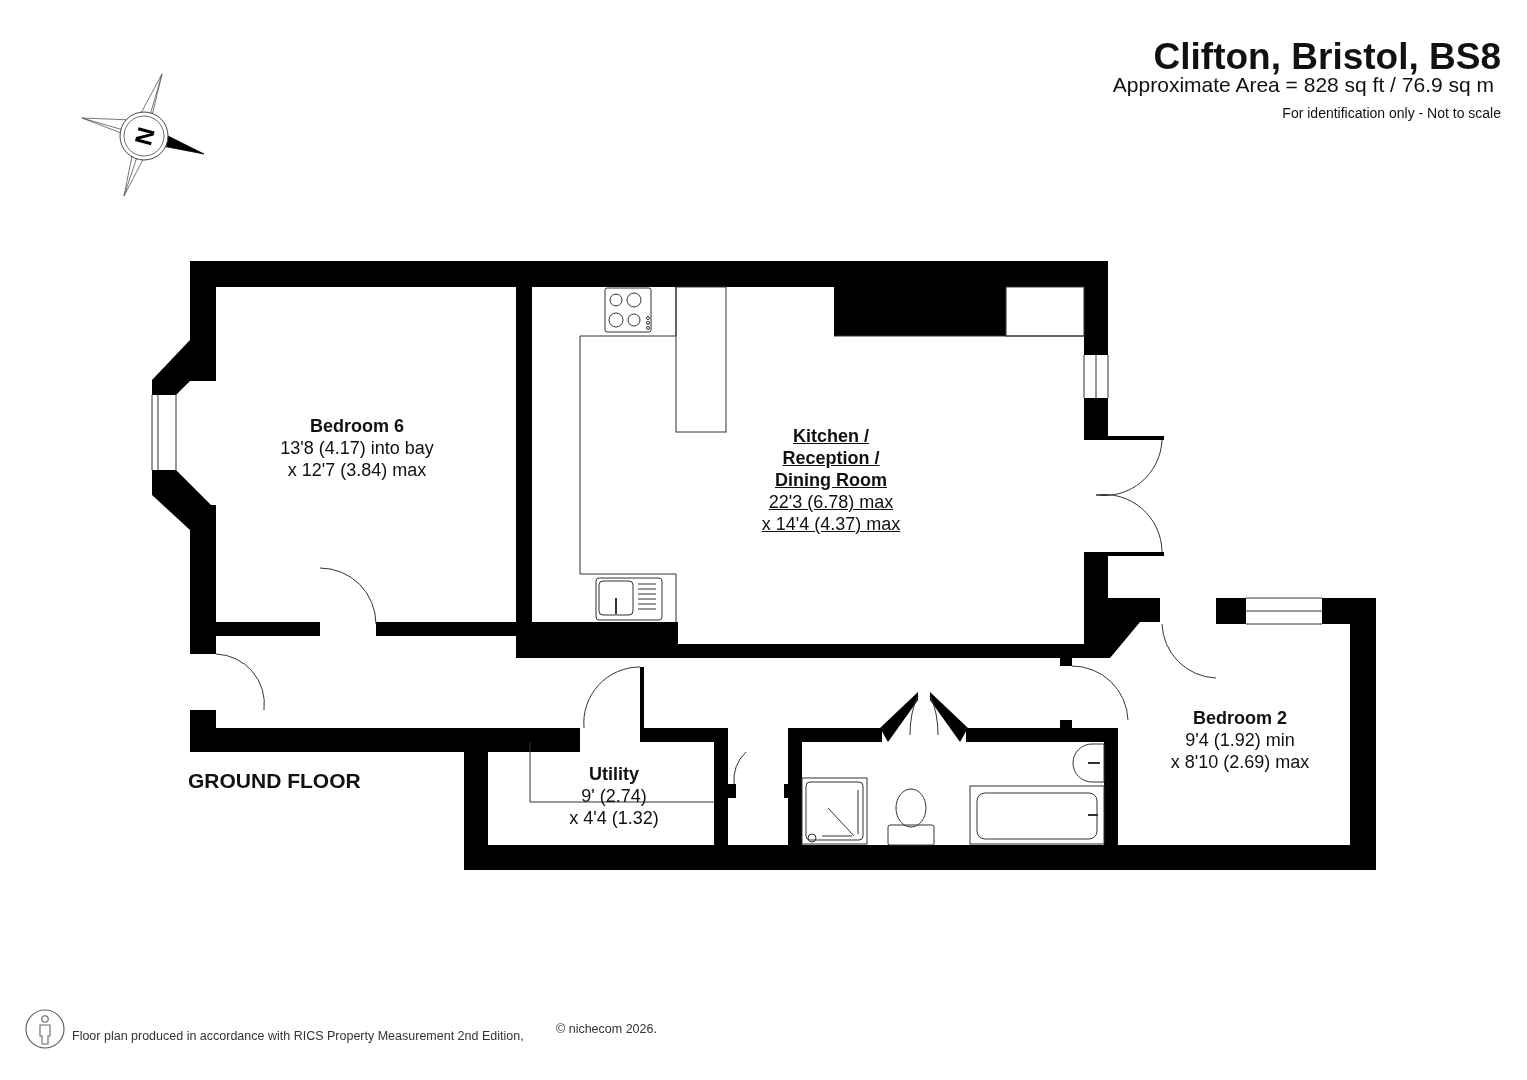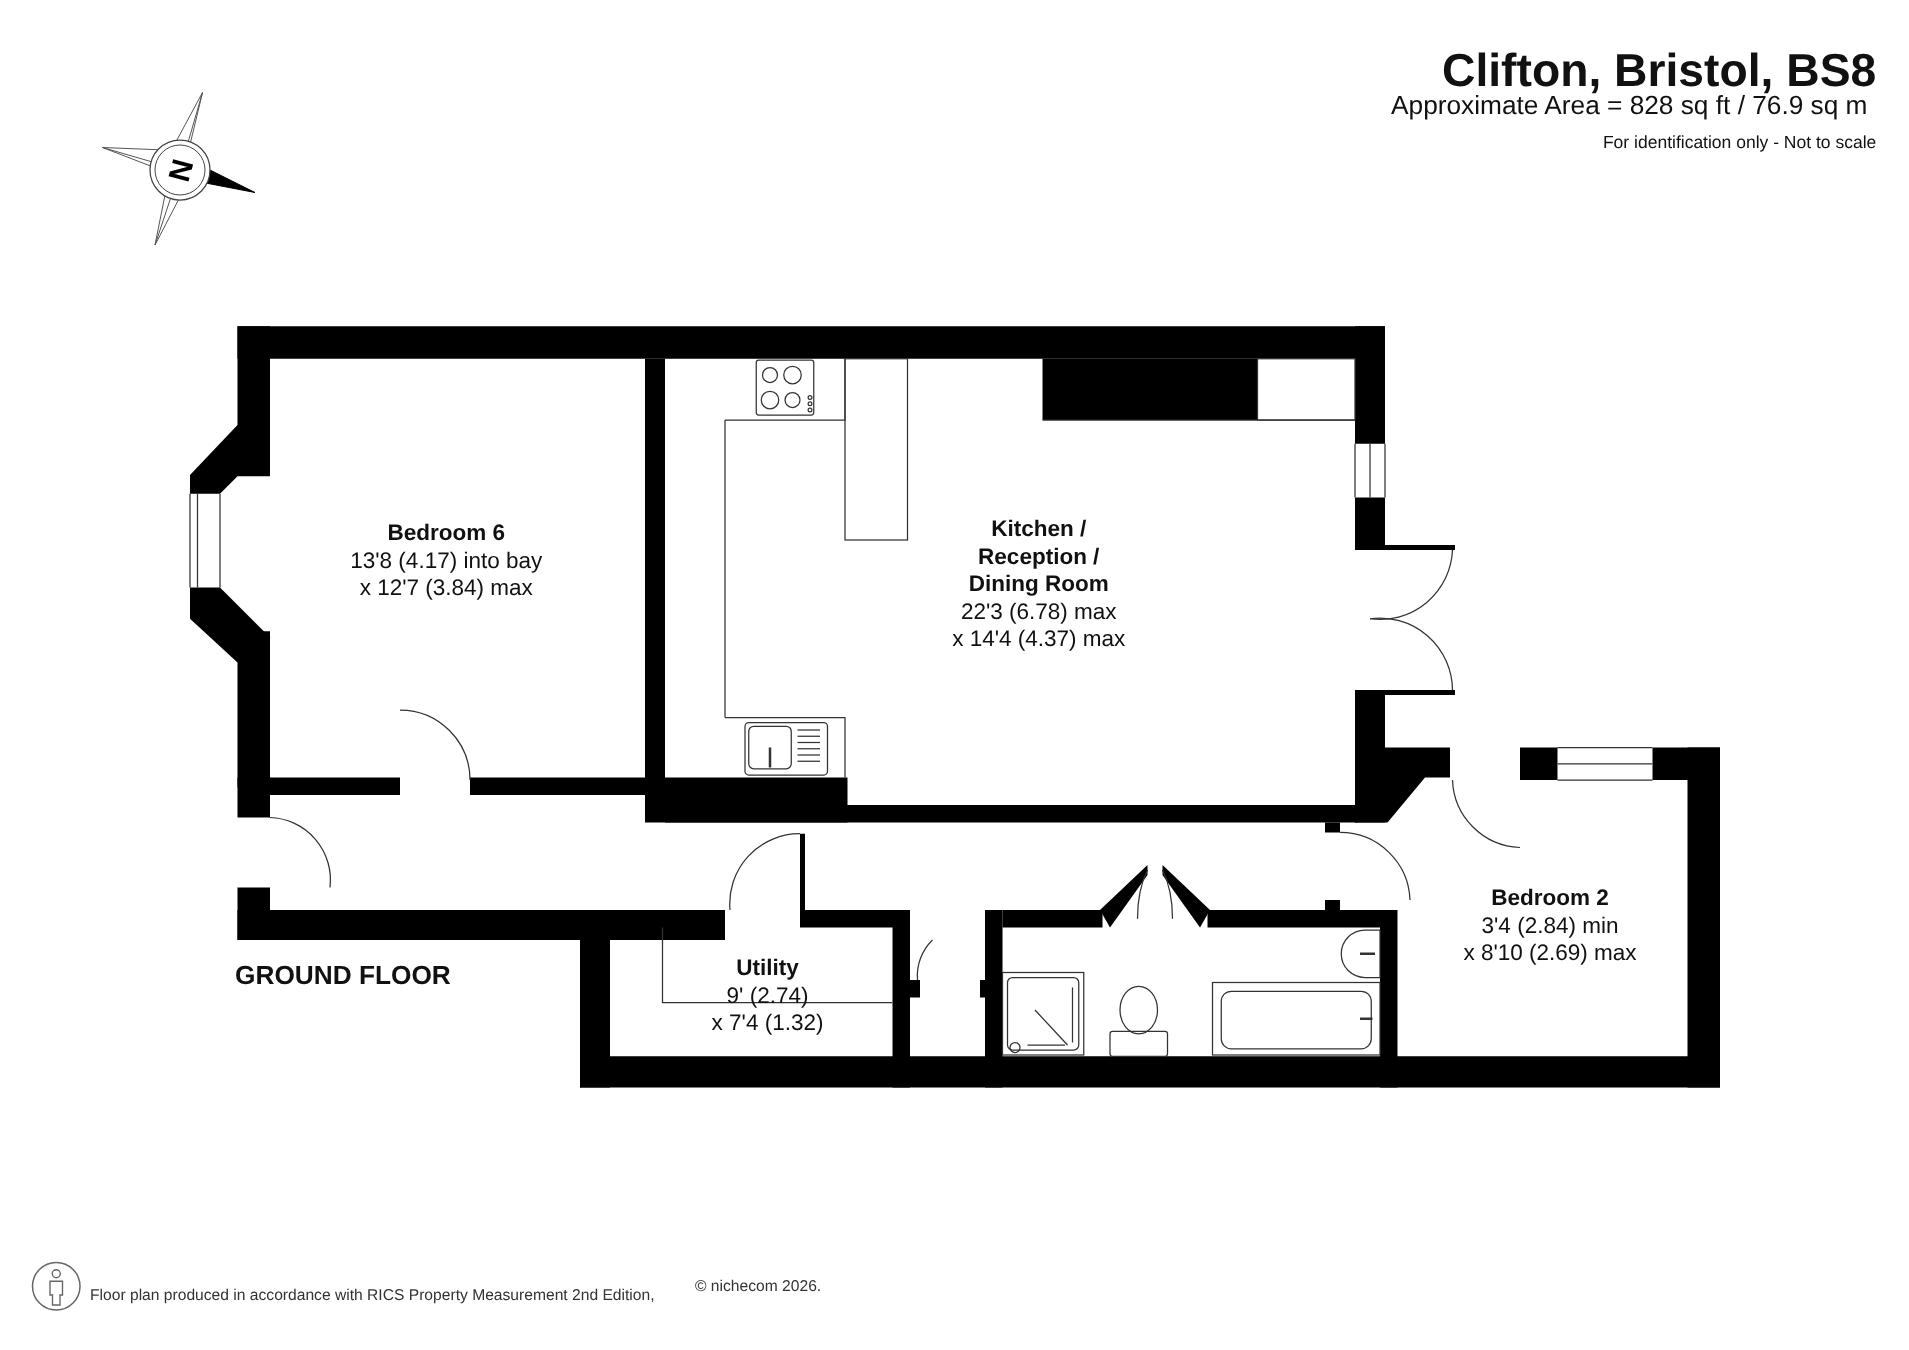--- a/index.html
+++ b/index.html
@@ -180,38 +180,38 @@
     <line x1="1088" y1="763" x2="1100" y2="763" stroke-width="2"></line>
   </g>
 </svg>
 
 <div class="room-label" style="left:357px;top:415px;">
   <span class="name">Bedroom 6</span>
   <span class="dim">13'8 (4.17) into bay</span>
   <span class="dim">x 12'7 (3.84) max</span>
 </div>
 
-<div class="room-label" style="left:831px;top:412px;">
+<div class="room-label" style="left:831px;top:425px;text-decoration:underline;">
   <span class="name">Kitchen /</span>
   <span class="name">Reception /</span>
   <span class="name">Dining Room</span>
   <span class="dim">22'3 (6.78) max</span>
   <span class="dim">x 14'4 (4.37) max</span>
 </div>
 
 <div class="room-label" style="left:1240px;top:707px;">
   <span class="name">Bedroom 2</span>
-  <span class="dim">3'4 (2.84) min</span>
+  <span class="dim">9'4 (1.92) min</span>
   <span class="dim">x 8'10 (2.69) max</span>
 </div>
 
 <div class="room-label" style="left:614px;top:763px;">
   <span class="name">Utility</span>
   <span class="dim">9' (2.74)</span>
-  <span class="dim">x 7'4 (1.32)</span>
+  <span class="dim">x 4'4 (1.32)</span>
 </div>
 
 <div class="abs" id="floor-label">GROUND FLOOR</div>
 
 <svg class="abs" id="person-icon" width="42" height="46" viewBox="0 0 42 46">
   <circle cx="21" cy="23" r="19" fill="none" stroke="#666" stroke-width="1.2"></circle>
   <circle cx="21" cy="13" r="3.2" fill="none" stroke="#666" stroke-width="1.1"></circle>
   <path d="M16,19 L26,19 L26,30 L24,30 L24,38 L18,38 L18,30 L16,30 Z" fill="none" stroke="#666" stroke-width="1.1"></path>
 </svg>
 

